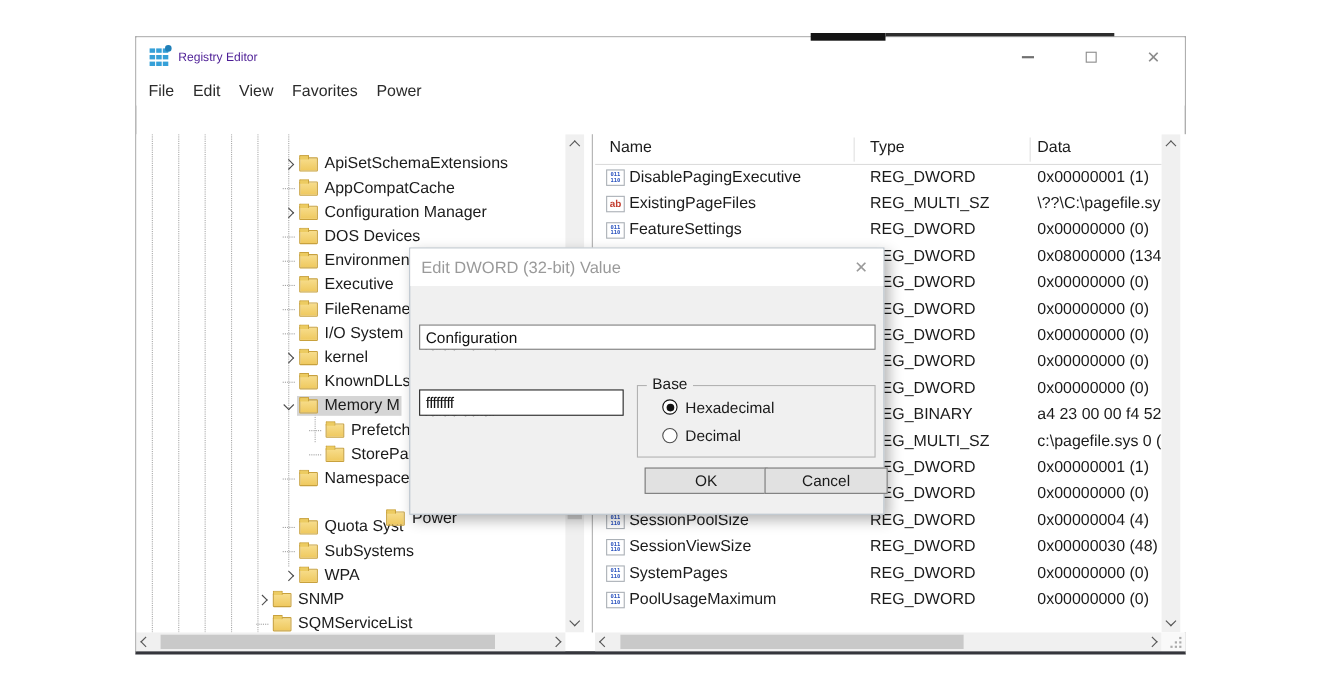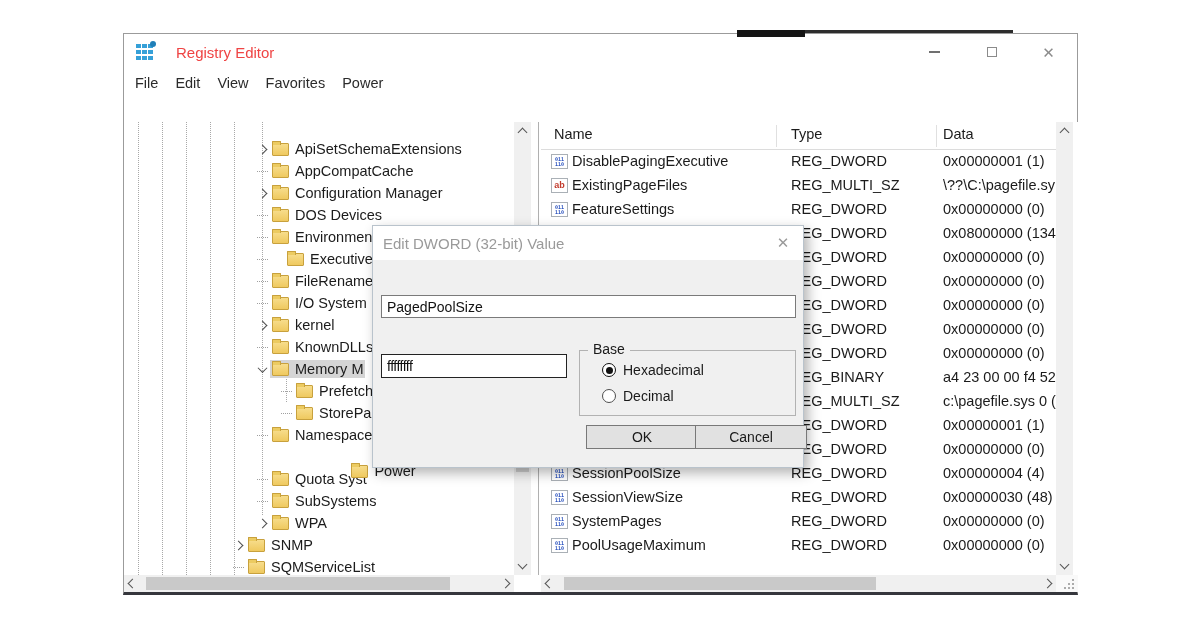--- a/index.html
+++ b/index.html
@@ -7,21 +7,21 @@
 
   
   .window { position:absolute; left:123px; top:33px; width:955px; height:562px;
             background:#fff; border:1px solid #9b9b9b; border-bottom:3px solid #35363c; }
 
   
   .titlebar { position:absolute; left:0; top:0; width:100%; height:36px; background:#fff; display:flex; align-items:center; }
   .appicon { width:17px; height:17px; margin-left:12px; display:grid; grid-template-columns:repeat(3,1fr); grid-template-rows:repeat(3,1fr); gap:1.5px; position:relative; }
   .appicon i { background:#35a0d8; }
   .appicon::after { content:''; position:absolute; right:-3px; top:-3px; width:6px; height:6px; border-radius:50%; background:#1f7fb8; }
-  .title-text { margin-left:23px; font-size:15px; color:#ef4444; }
+  .title-text { margin-left:9px; font-size:11px; color:#4c1d95; }
   .win-controls { position:absolute; right:0; top:0; height:36px; display:flex; }
   .wc-btn { width:57px; height:36px; display:flex; align-items:center; justify-content:center; }
   .min-glyph { width:11px; height:1.5px; background:#707070; }
   .max-glyph { width:10px; height:10px; border:1.2px solid #8b8b8b; }
   .close-glyph { font-size:15px; color:#8b8b8b; line-height:1; }
 
   
   .menubar { position:absolute; left:0; top:36px; width:100%; height:26px; display:flex; align-items:center; padding-left:11px; gap:17px; background:#fff; }
   .menu-item { font-size:14.5px; color:#2b2b2b; }
 
@@ -193,21 +193,21 @@
         </div>
         <div class="tree-row" style="padding-left: 130px;">
           <span class="marker">
             <i class="dotline"></i>
           </span>
           <span class="node">
             <span class="folder"></span>
             <span class="tlabel">Environment</span>
           </span>
         </div>
-        <div class="tree-row" style="padding-left: 130px; gap: 15px;">
+        <div class="tree-row" style="padding-left: 130px;">
           <span class="marker">
             <i class="dotline"></i>
           </span>
           <span class="node">
             <span class="folder"></span>
             <span class="tlabel">Executive</span>
           </span>
         </div>
         <div class="tree-row" style="padding-left: 130px;">
           <span class="marker">
@@ -509,21 +509,21 @@
 
 </div>
 
 <div class="dialog">
   <div class="dlg-titlebar">
     <span class="dlg-title">Edit DWORD (32-bit) Value</span>
     <span class="dlg-close">✕</span>
   </div>
   <span class="dlg-label lbl-name">Value name:</span>
   <div class="dlg-input inp-name">
-    <span>PagedPoolSize</span>
+    <span>Configuration</span>
   </div>
   <span class="dlg-label lbl-data">Value data:</span>
   <div class="dlg-input inp-data">
     <span>ffffffff</span>
   </div>
   <div class="groupbox">
     <span class="group-label">Base</span>
     <div class="radio-row rr-1">
       <span class="radio checked"></span>
       <span class="radio-label">Hexadecimal</span>

